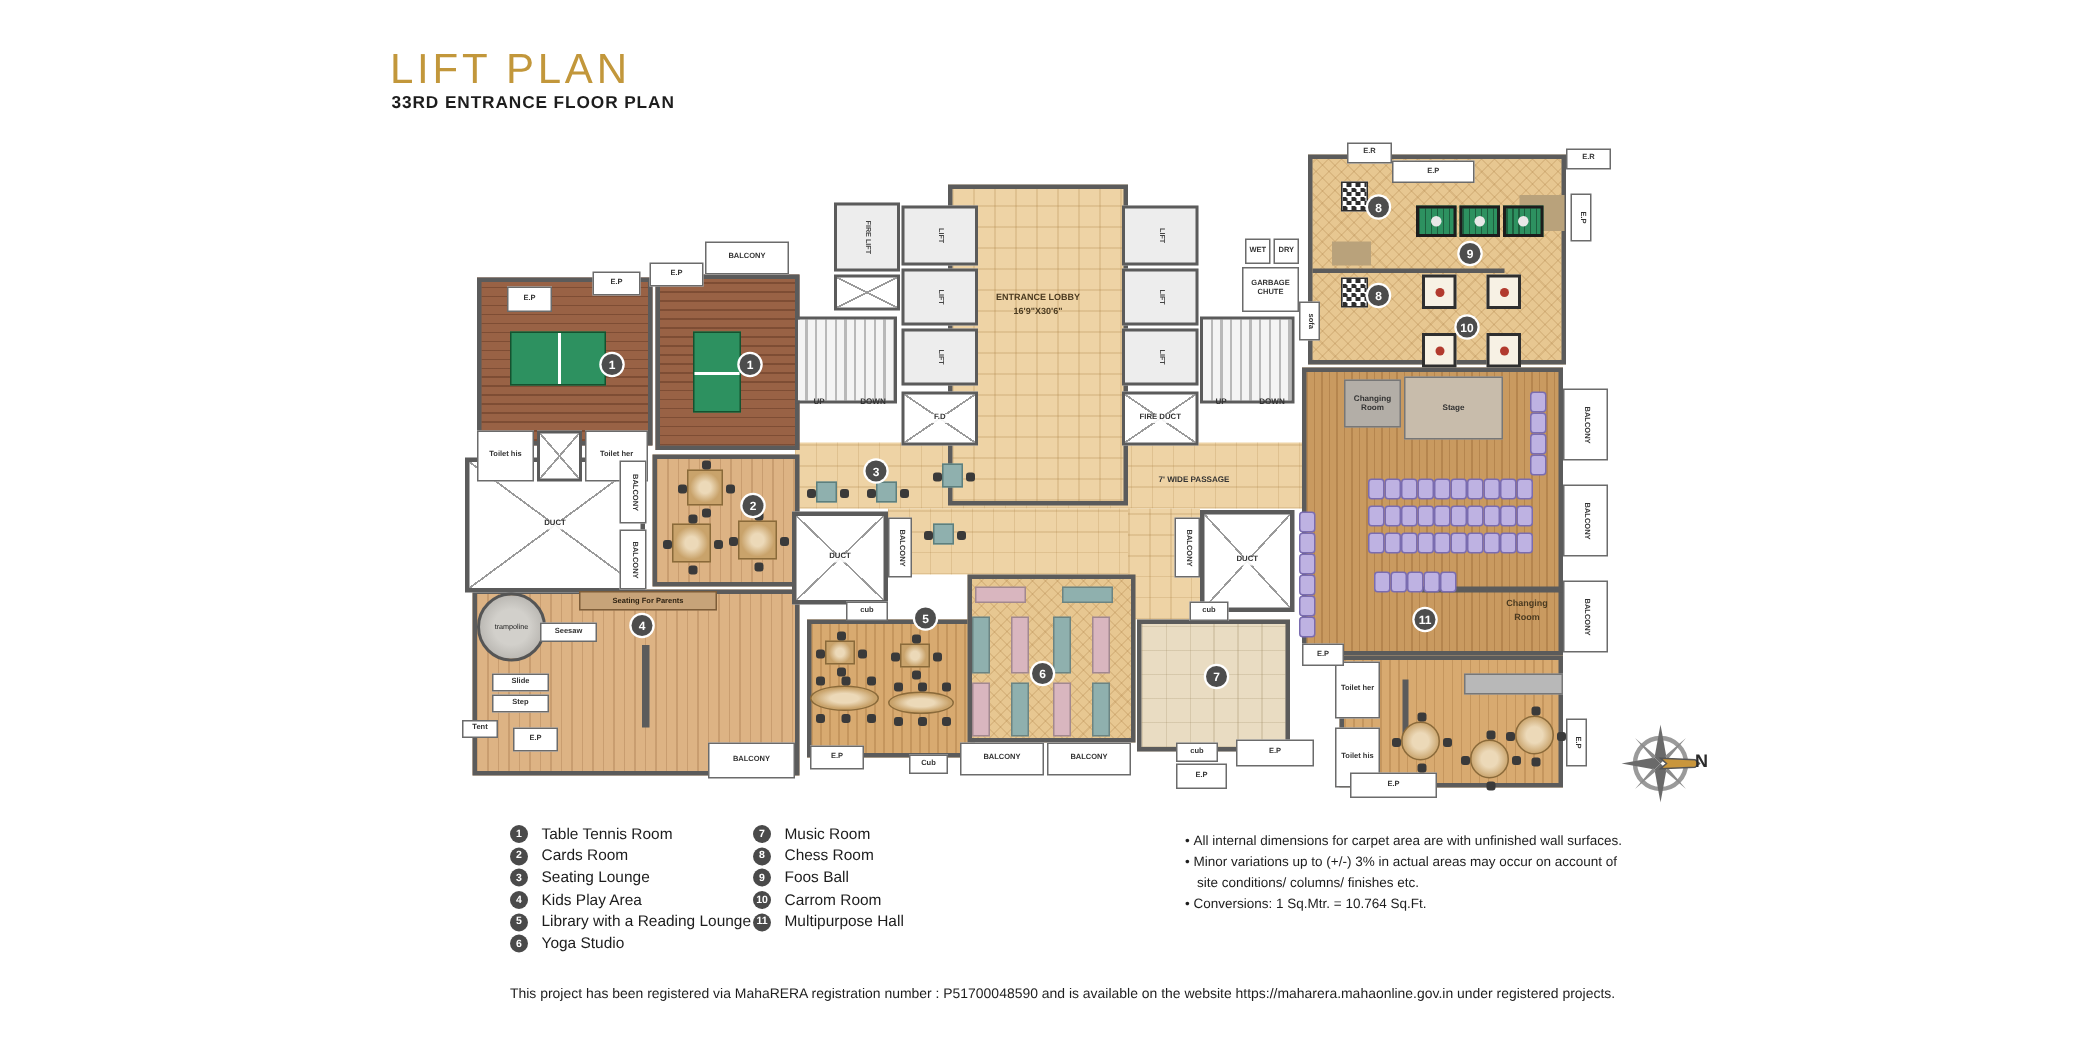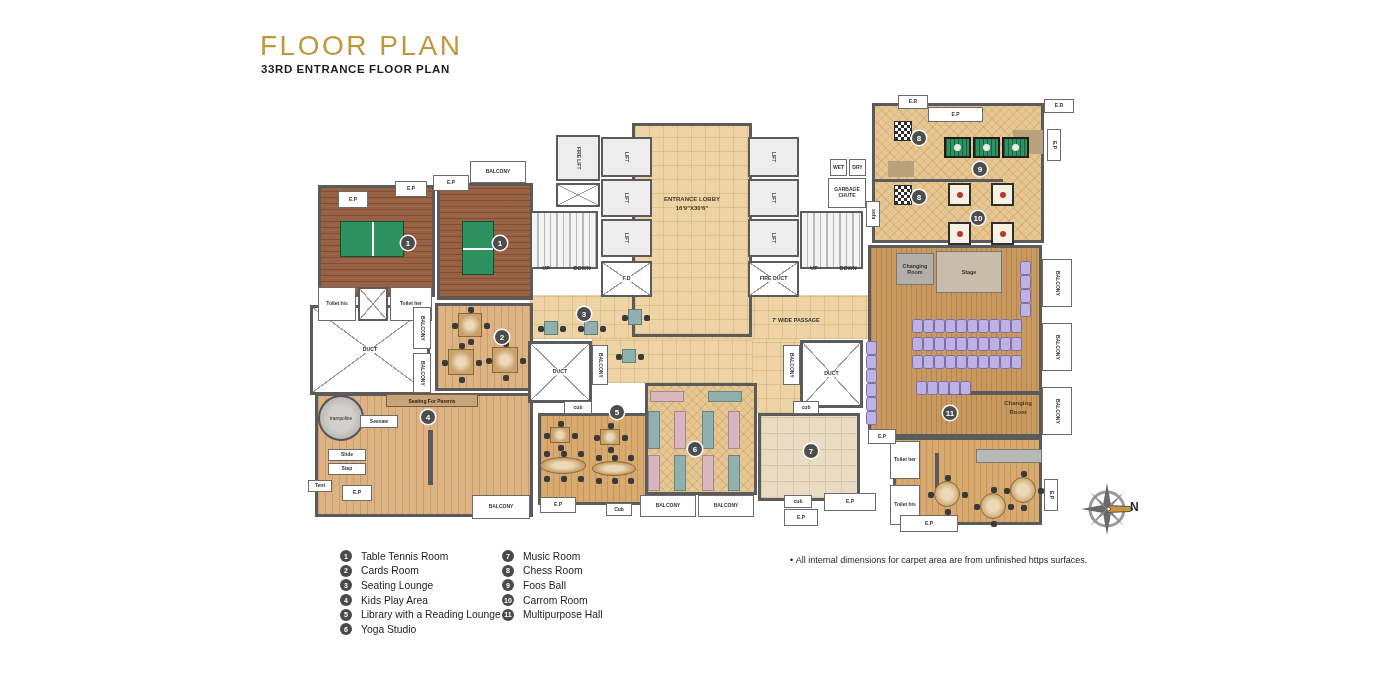--- a/index.html
+++ b/index.html
@@ -86,21 +86,21 @@
   .disclaimer{position:absolute;left:340px;top:657px;font-size:9.3px;color:#1d1d1d;white-space:nowrap;}
   
   .compass{position:absolute;left:1080px;top:482px;width:54px;height:54px;}
   .compass-n{position:absolute;left:1130px;top:500px;font-size:12px;font-weight:bold;color:#2a2a2a;}
 </style>
 </head>
 <body>
 
 <div class="stage">
 
-  <div class="title">FLOOR PLAN</div>
+  <div class="title">LIFT PLAN</div>
   <div class="subtitle">33RD ENTRANCE FLOOR PLAN</div>
 
 
   <div id="plan">
       <div class="pi zone f-tile" style="left: 230px; top: 200px; width: 345px; height: 44px;"></div>
       <div class="pi zone f-tile" style="left: 292px; top: 244px; width: 166px; height: 44px;"></div>
       <div class="pi zone f-tile" style="left: 452px; top: 244px; width: 48px; height: 74px;"></div>
       <div class="pi room f-darkwood" style="left: 18px; top: 90px; width: 117px; height: 112px;"></div>
       <div class="pi room f-darkwood" style="left: 137px; top: 88px; width: 96px; height: 117px;"></div>
       <div class="pi room f-lightwood" style="left: 15px; top: 298px; width: 218px; height: 124px;"></div>
@@ -527,23 +527,26 @@
         <span class="legend-num">5</span>
         <span>Library with a Reading Lounge</span>
       </div>
       <div class="legend-row">
         <span class="legend-num">6</span>
         <span>Yoga Studio</span>
       </div>
     </div>
 
   <ul id="notes">
-      <li>All internal dimensions for carpet area are from unfinished https surfaces.</li>
+      <li>All internal dimensions for carpet area are with unfinished wall surfaces.</li>
+      <li>Minor variations up to (+/-) 3% in actual areas may occur on account of site conditions/ columns/ finishes etc.</li>
+      <li>Conversions: 1 Sq.Mtr. = 10.764 Sq.Ft.</li>
     </ul>
 
+  <div class="disclaimer">This project has been registered via MahaRERA registration number : P51700048590 and is available on the website https://maharera.mahaonline.gov.in under registered projects.</div>
 
   <svg class="compass" viewBox="0 0 54 54">
     <circle cx="27" cy="27" r="17" fill="none" stroke="#9a9a9a" stroke-width="3"></circle>
     <path d="M27 1 L31 23 L27 27 L23 23 Z" fill="#6a6a6a"></path>
     <path d="M27 53 L31 31 L27 27 L23 31 Z" fill="#6a6a6a"></path>
     <path d="M1 27 L23 23 L27 27 L23 31 Z" fill="#6a6a6a"></path>
     <path d="M10 10 L24 22 L22 24 Z" fill="#8b8b8b"></path>
     <path d="M44 10 L30 22 L32 24 Z" fill="#8b8b8b"></path>
     <path d="M10 44 L24 32 L22 30 Z" fill="#8b8b8b"></path>
     <path d="M44 44 L30 32 L32 30 Z" fill="#8b8b8b"></path>

